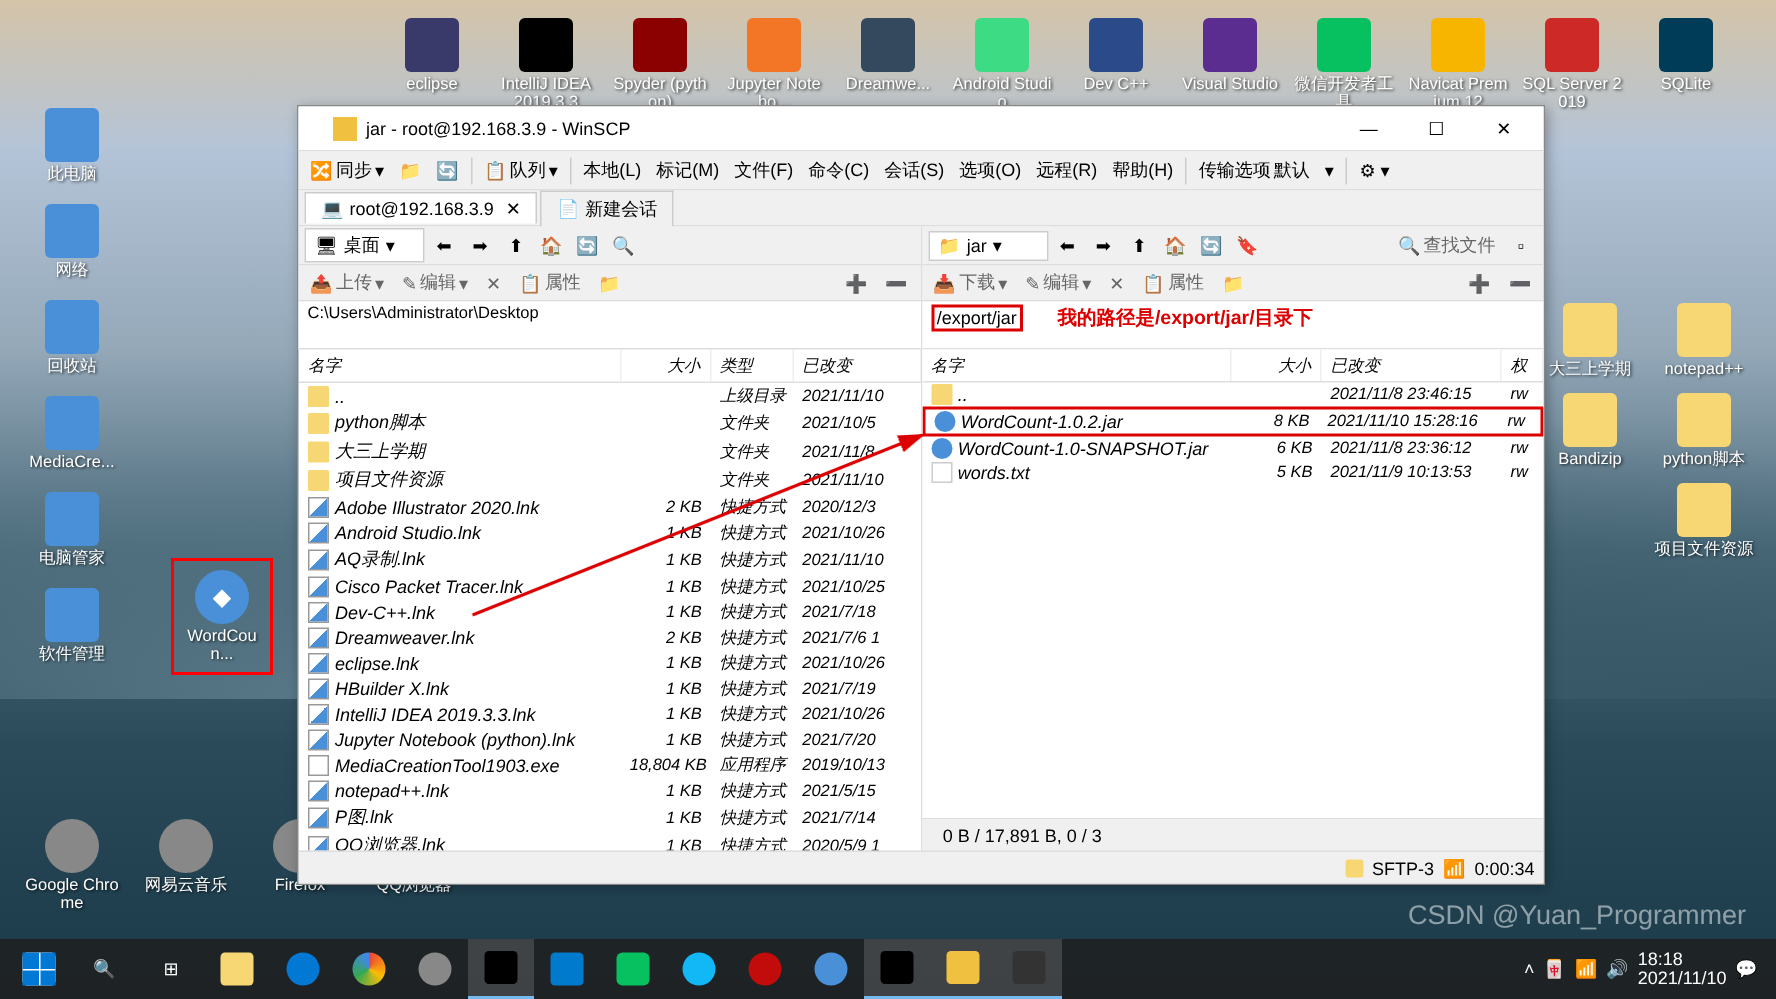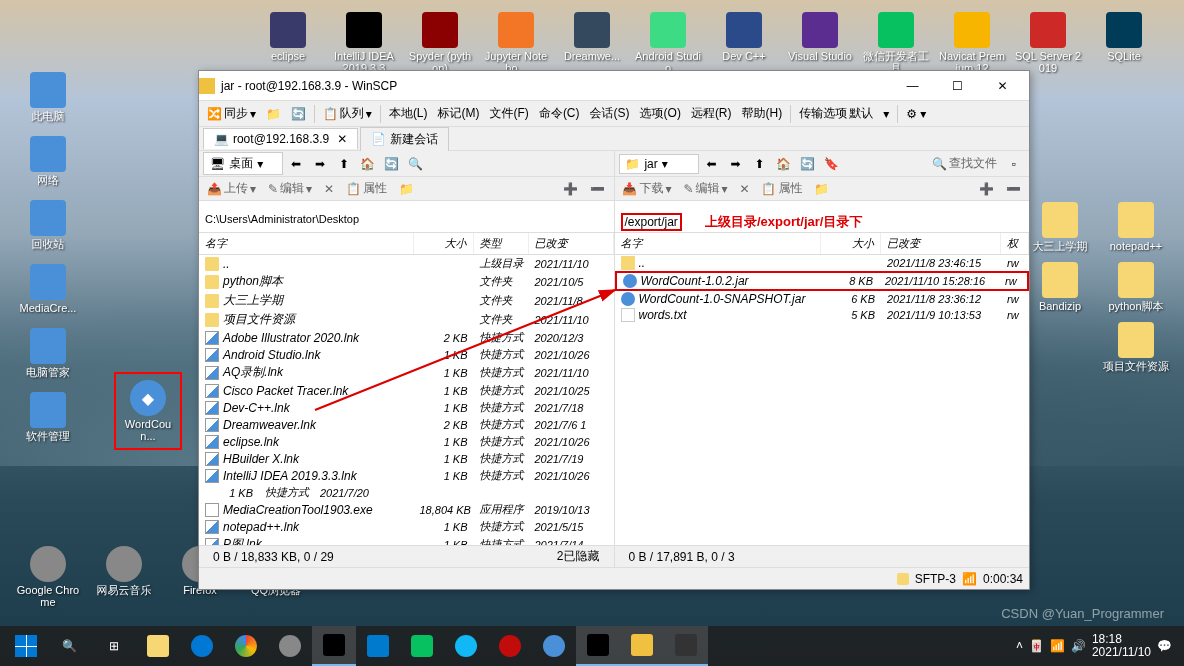--- a/index.html
+++ b/index.html
@@ -17,21 +17,21 @@
 .left-col-icons { position: absolute; left: 10px; top: 70px; z-index: 1; }
 .left-col-icons .desktop-icon { display: block; margin-bottom: 14px; }
 .right-col-icons { position: absolute; right: 10px; top: 200px; z-index: 1; }
 .right-col-icons .row { display: flex; justify-content: flex-end; }
 
 
 .highlight-red { border: 2px solid red; padding: 6px 2px; }
 
 
 .winscp { position: absolute; left: 198px; top: 70px; width: 832px; height: 520px; background: #fff; border: 1px solid #888; box-shadow: 2px 2px 8px rgba(0,0,0,0.3); z-index: 10; display: flex; flex-direction: column; }
-.titlebar { height: 30px; background: #fff; display: flex; align-items: center; padding: 0 4px 0 0; border-bottom: 1px solid #ddd; }
+.titlebar { height: 30px; background: #fff; display: flex; align-items: center; padding: 0 4px 0 23px; border-bottom: 1px solid #ddd; }
 .titlebar .ticon { width: 16px; height: 16px; background: #f0c040; margin-right: 6px; }
 .titlebar .ttxt { flex: 1; font-size: 12px; }
 .titlebar .wbtn { width: 45px; height: 28px; display: flex; align-items: center; justify-content: center; cursor: pointer; }
 
 .toolbar { height: 26px; background: #f0f0f0; border-bottom: 1px solid #ddd; display: flex; align-items: center; padding: 0 4px; gap: 2px; }
 .tbtn { padding: 2px 4px; cursor: pointer; display: flex; align-items: center; gap: 2px; }
 .tsep { width: 1px; height: 18px; background: #ccc; margin: 0 2px; }
 
 .sessiontabs { height: 24px; background: #f0f0f0; border-bottom: 1px solid #ddd; display: flex; align-items: center; padding: 0 4px; }
 .stab { padding: 3px 10px; background: #fff; border: 1px solid #ccc; border-bottom: none; margin-right: 2px; cursor: pointer; display: flex; align-items: center; gap: 4px; }
@@ -41,21 +41,21 @@
 .panel { flex: 1; display: flex; flex-direction: column; border-right: 1px solid #ddd; min-width: 0; }
 .panel:last-child { border-right: none; }
 
 .panel-nav { height: 26px; background: #f0f0f0; border-bottom: 1px solid #ddd; display: flex; align-items: center; padding: 0 4px; gap: 2px; }
 .folder-dd { padding: 2px 6px; background: #fff; border: 1px solid #ccc; display: flex; align-items: center; gap: 4px; min-width: 80px; }
 .nav-btn { width: 22px; height: 20px; display: flex; align-items: center; justify-content: center; cursor: pointer; }
 
 .panel-tools { height: 24px; background: #f0f0f0; border-bottom: 1px solid #ddd; display: flex; align-items: center; padding: 0 4px; gap: 4px; font-size: 11px; }
 .ptbtn { padding: 2px 4px; cursor: pointer; display: flex; align-items: center; gap: 2px; color: #666; }
 
-.panel-path { height: 32px; background: #fff; border-bottom: 1px solid #ddd; padding: 12px 6px; font-size: 11px; white-space: nowrap; overflow: hidden; }
+.panel-path { height: 32px; background: #fff; border-bottom: 1px solid #ddd; padding: 2px 6px; font-size: 11px; white-space: nowrap; overflow: hidden; }
 .path-highlight { border: 2px solid #d00; display: inline-block; padding: 0 2px; }
 
 .file-list { flex: 1; overflow: auto; background: #fff; font-style: italic; }
 .file-header { display: flex; background: #fff; border-bottom: 1px solid #ddd; position: sticky; top: 0; }
 .file-header .col { padding: 3px 6px; border-right: 1px solid #eee; font-size: 11px; cursor: pointer; }
 .file-row { display: flex; align-items: center; cursor: pointer; }
 .file-row .col { padding: 1px 6px; font-size: 11px; white-space: nowrap; overflow: hidden; }
 .col-name { flex: 1; min-width: 120px; display: flex; align-items: center; gap: 4px; }
 .col-size { width: 60px; text-align: right; }
 .col-type { width: 55px; }
@@ -78,21 +78,21 @@
 .lock-ico { width: 12px; height: 12px; background: #f7d774; border-radius: 2px; }
 
 
 .taskbar { position: absolute; bottom: 0; left: 0; right: 0; height: 40px; background: rgba(30,30,30,0.85); display: flex; align-items: center; padding: 0 4px; z-index: 100; }
 .task-item { width: 44px; height: 40px; display: flex; align-items: center; justify-content: center; cursor: pointer; }
 .task-item.active { border-bottom: 2px solid #76b9ed; background: rgba(255,255,255,0.15); }
 .task-ico { width: 22px; height: 22px; border-radius: 3px; }
 .tray { margin-left: auto; display: flex; align-items: center; color: #fff; font-size: 11px; padding-right: 8px; gap: 6px; }
 
 
-.watermark { position: absolute; right: 20px; bottom: 45px; color: rgba(255,255,255,0.5); font-size: 13px; z-index: 5; }
+.watermark { position: absolute; right: 20px; bottom: 45px; color: rgba(255,255,255,0.5); font-size: 18px; z-index: 5; }
 </style>
 </head>
 <body>
 
 <div class="wallpaper-bg"></div>
 <div class="mountain"></div>
 
 <div class="desktop-icons" id="top-icons" style="left:240px;">
     <div class="desktop-icon">
       <div class="ico" style="background:#3a3a6a"></div>
@@ -419,20 +419,24 @@
             <div class="file-row">
               <div class="col col-name">
                 <span class="fico lnk"></span>
                 <span>IntelliJ IDEA 2019.3.3.lnk</span>
               </div>
               <div class="col col-size">1 KB</div>
               <div class="col col-type">快捷方式</div>
               <div class="col col-date">2021/10/26</div>
             </div>
             <div class="file-row">
+              <div class="col col-name">
+                <span class="fico lnk"></span>
+                <span>Jupyter Notebook (python).lnk</span>
+              </div>
               <div class="col col-size">1 KB</div>
               <div class="col col-type">快捷方式</div>
               <div class="col col-date">2021/7/20</div>
             </div>
             <div class="file-row">
               <div class="col col-name">
                 <span class="fico file"></span>
                 <span>MediaCreationTool1903.exe</span>
               </div>
               <div class="col col-size">18,804 KB</div>
@@ -460,25 +464,20 @@
             <div class="file-row">
               <div class="col col-name">
                 <span class="fico lnk"></span>
                 <span>QQ浏览器.lnk</span>
               </div>
               <div class="col col-size">1 KB</div>
               <div class="col col-type">快捷方式</div>
               <div class="col col-date">2020/5/9  1</div>
             </div>
           </div>
-      </div>
-      <div class="statusbar">
-        <span class="sseg">0 B / 18,833 KB,   0 / 29</span>
-        <span style="flex:1"></span>
-        <span class="sseg">2已隐藏</span>
       </div>
     </div>
 
     <div class="panel">
       <div class="panel-nav">
         <div class="folder-dd">
           <span>📁</span>
           <span>jar</span>
           <span>▾</span>
         </div>
@@ -497,21 +496,21 @@
         <span class="ptbtn">✎<span>编辑</span> ▾</span>
         <span class="ptbtn">✕</span>
         <span class="ptbtn">📋<span>属性</span></span>
         <span class="ptbtn">📁</span>
         <span style="flex:1"></span>
         <span class="ptbtn">➕</span>
         <span class="ptbtn">➖</span>
       </div>
       <div class="panel-path">
         <span class="path-highlight">/export/jar</span>
-        <span class="annotation" style="position:static; margin-left:20px;">上级目录/export/jar/目录下</span>
+        <span class="annotation" style="position:static; margin-left:20px;">我的路径是/export/jar/目录下</span>
       </div>
       <div class="file-list">
         <div class="file-header">
           <div class="col col-name">名字</div>
           <div class="col col-size">大小</div>
           <div class="col" style="width:120px">已改变</div>
           <div class="col col-perm">权</div>
         </div>
         <div id="right-files">
             <div class="file-row">

